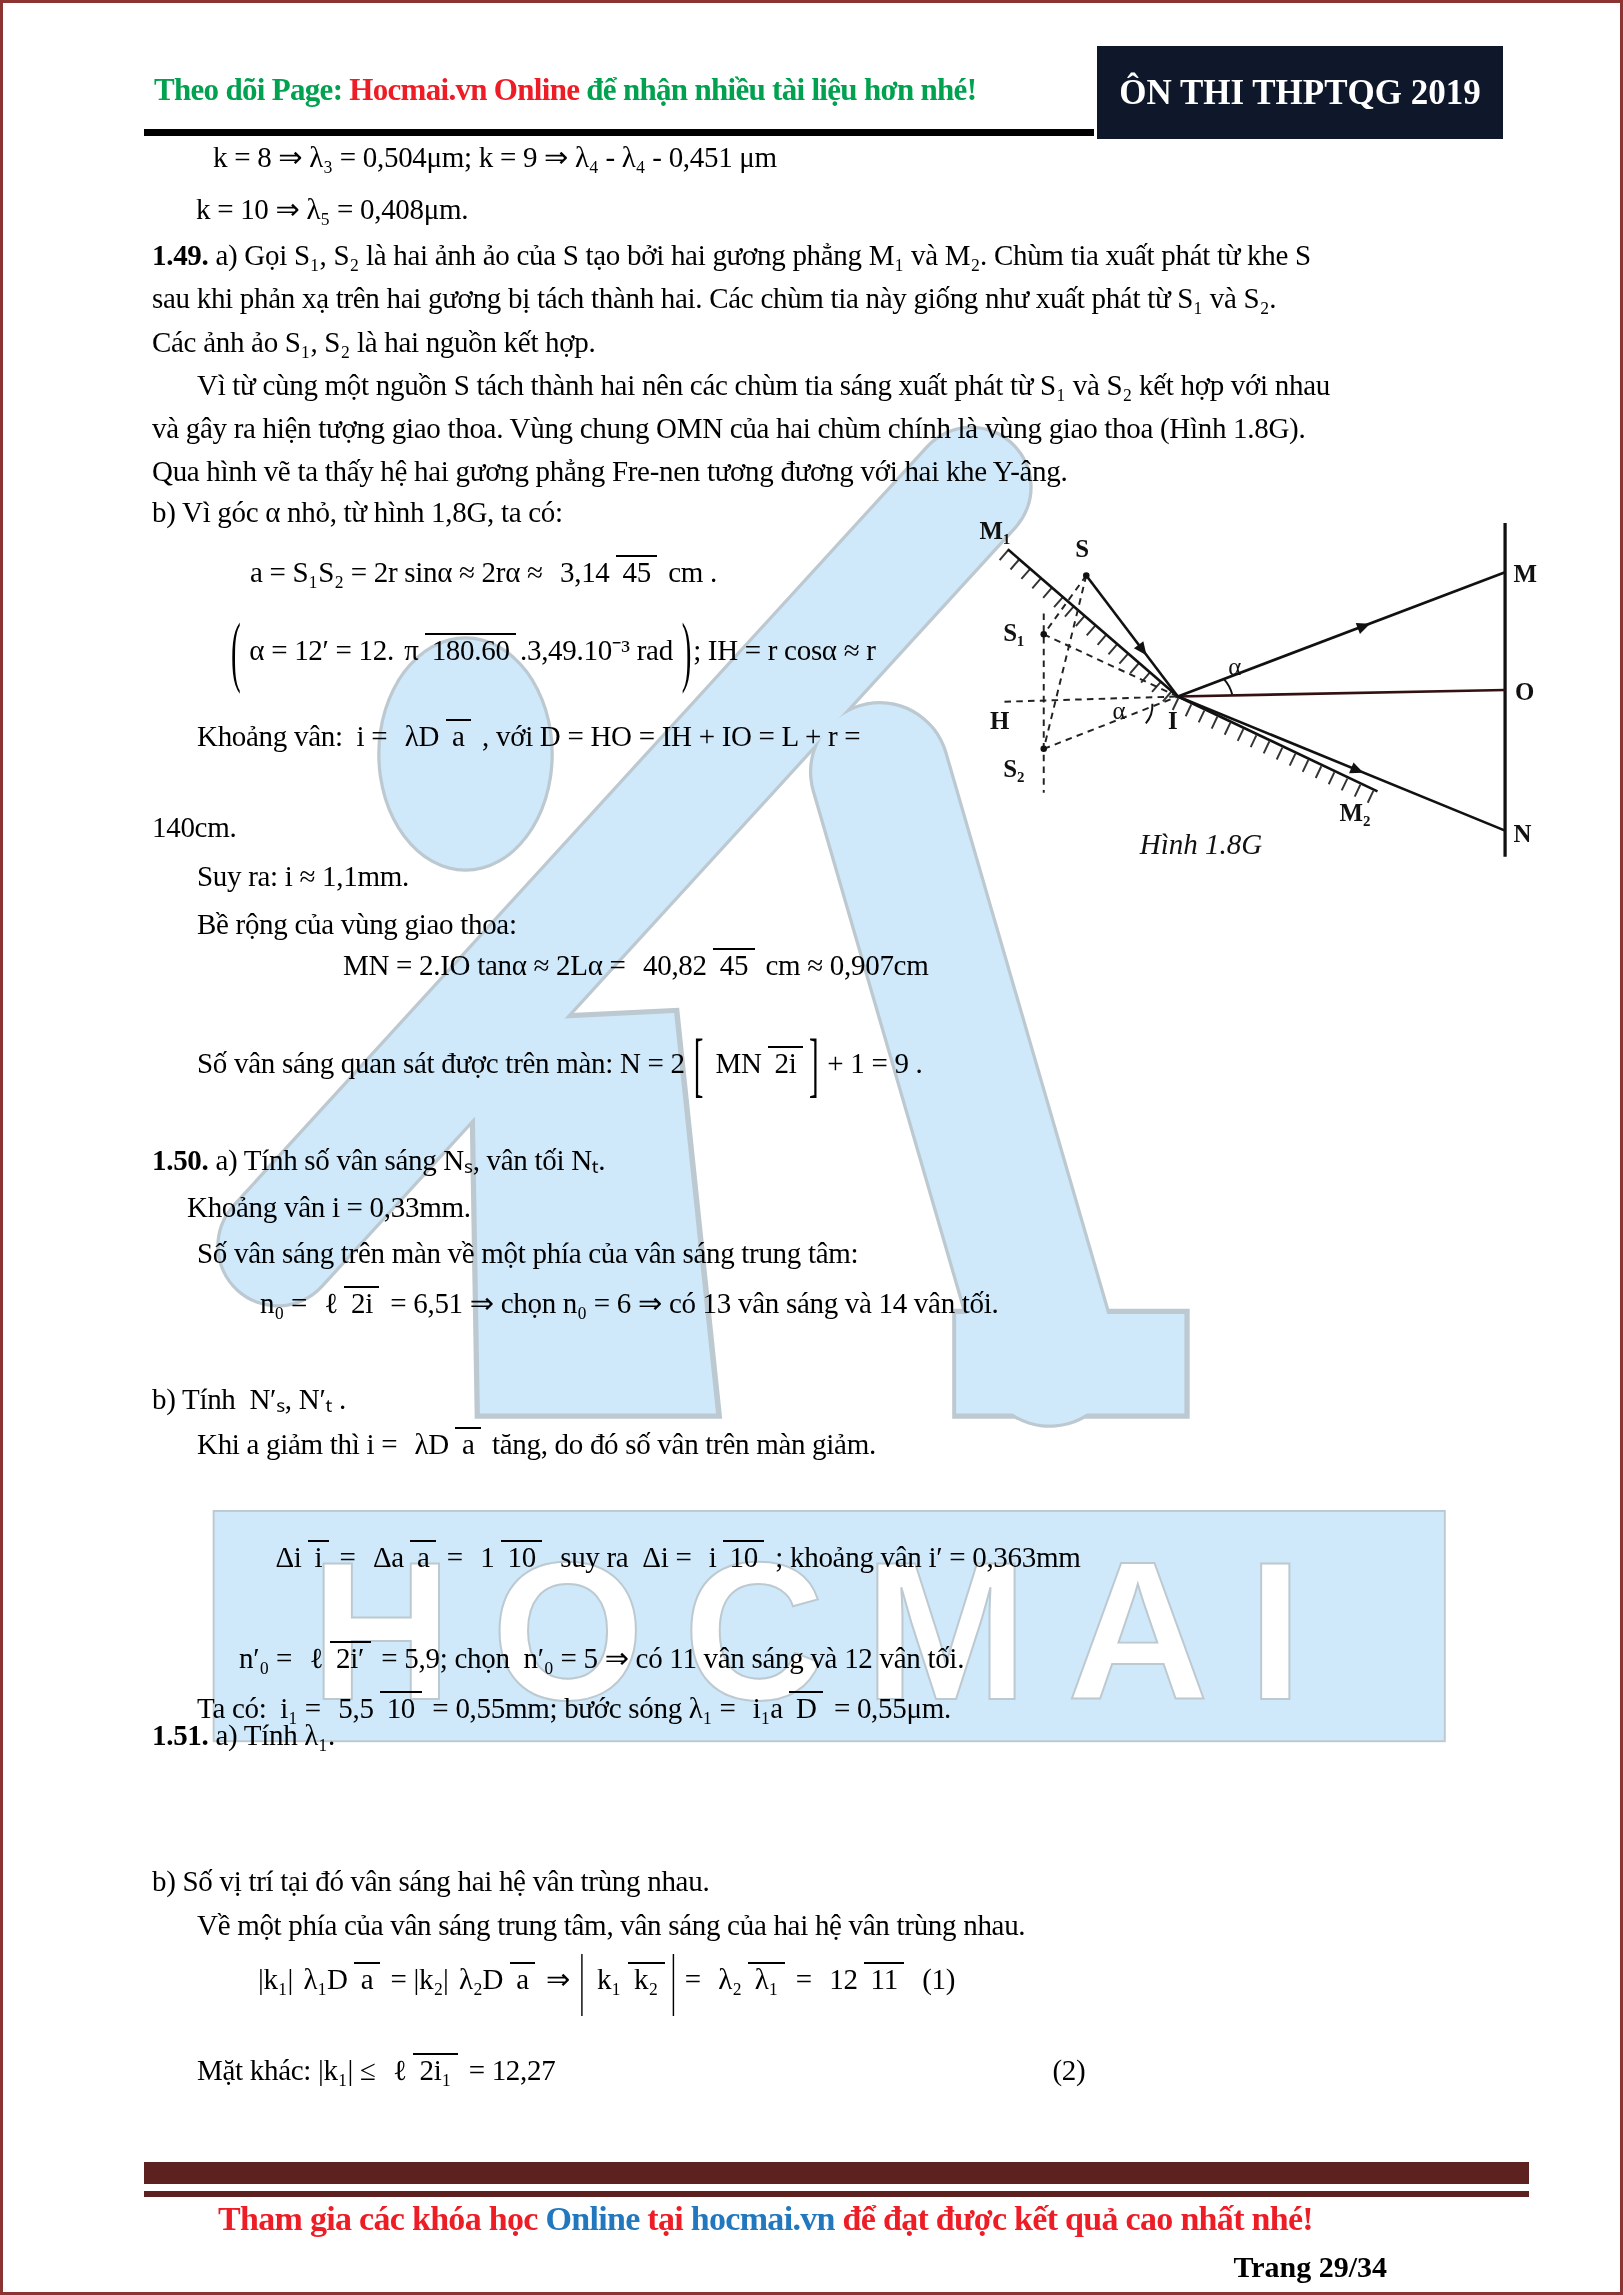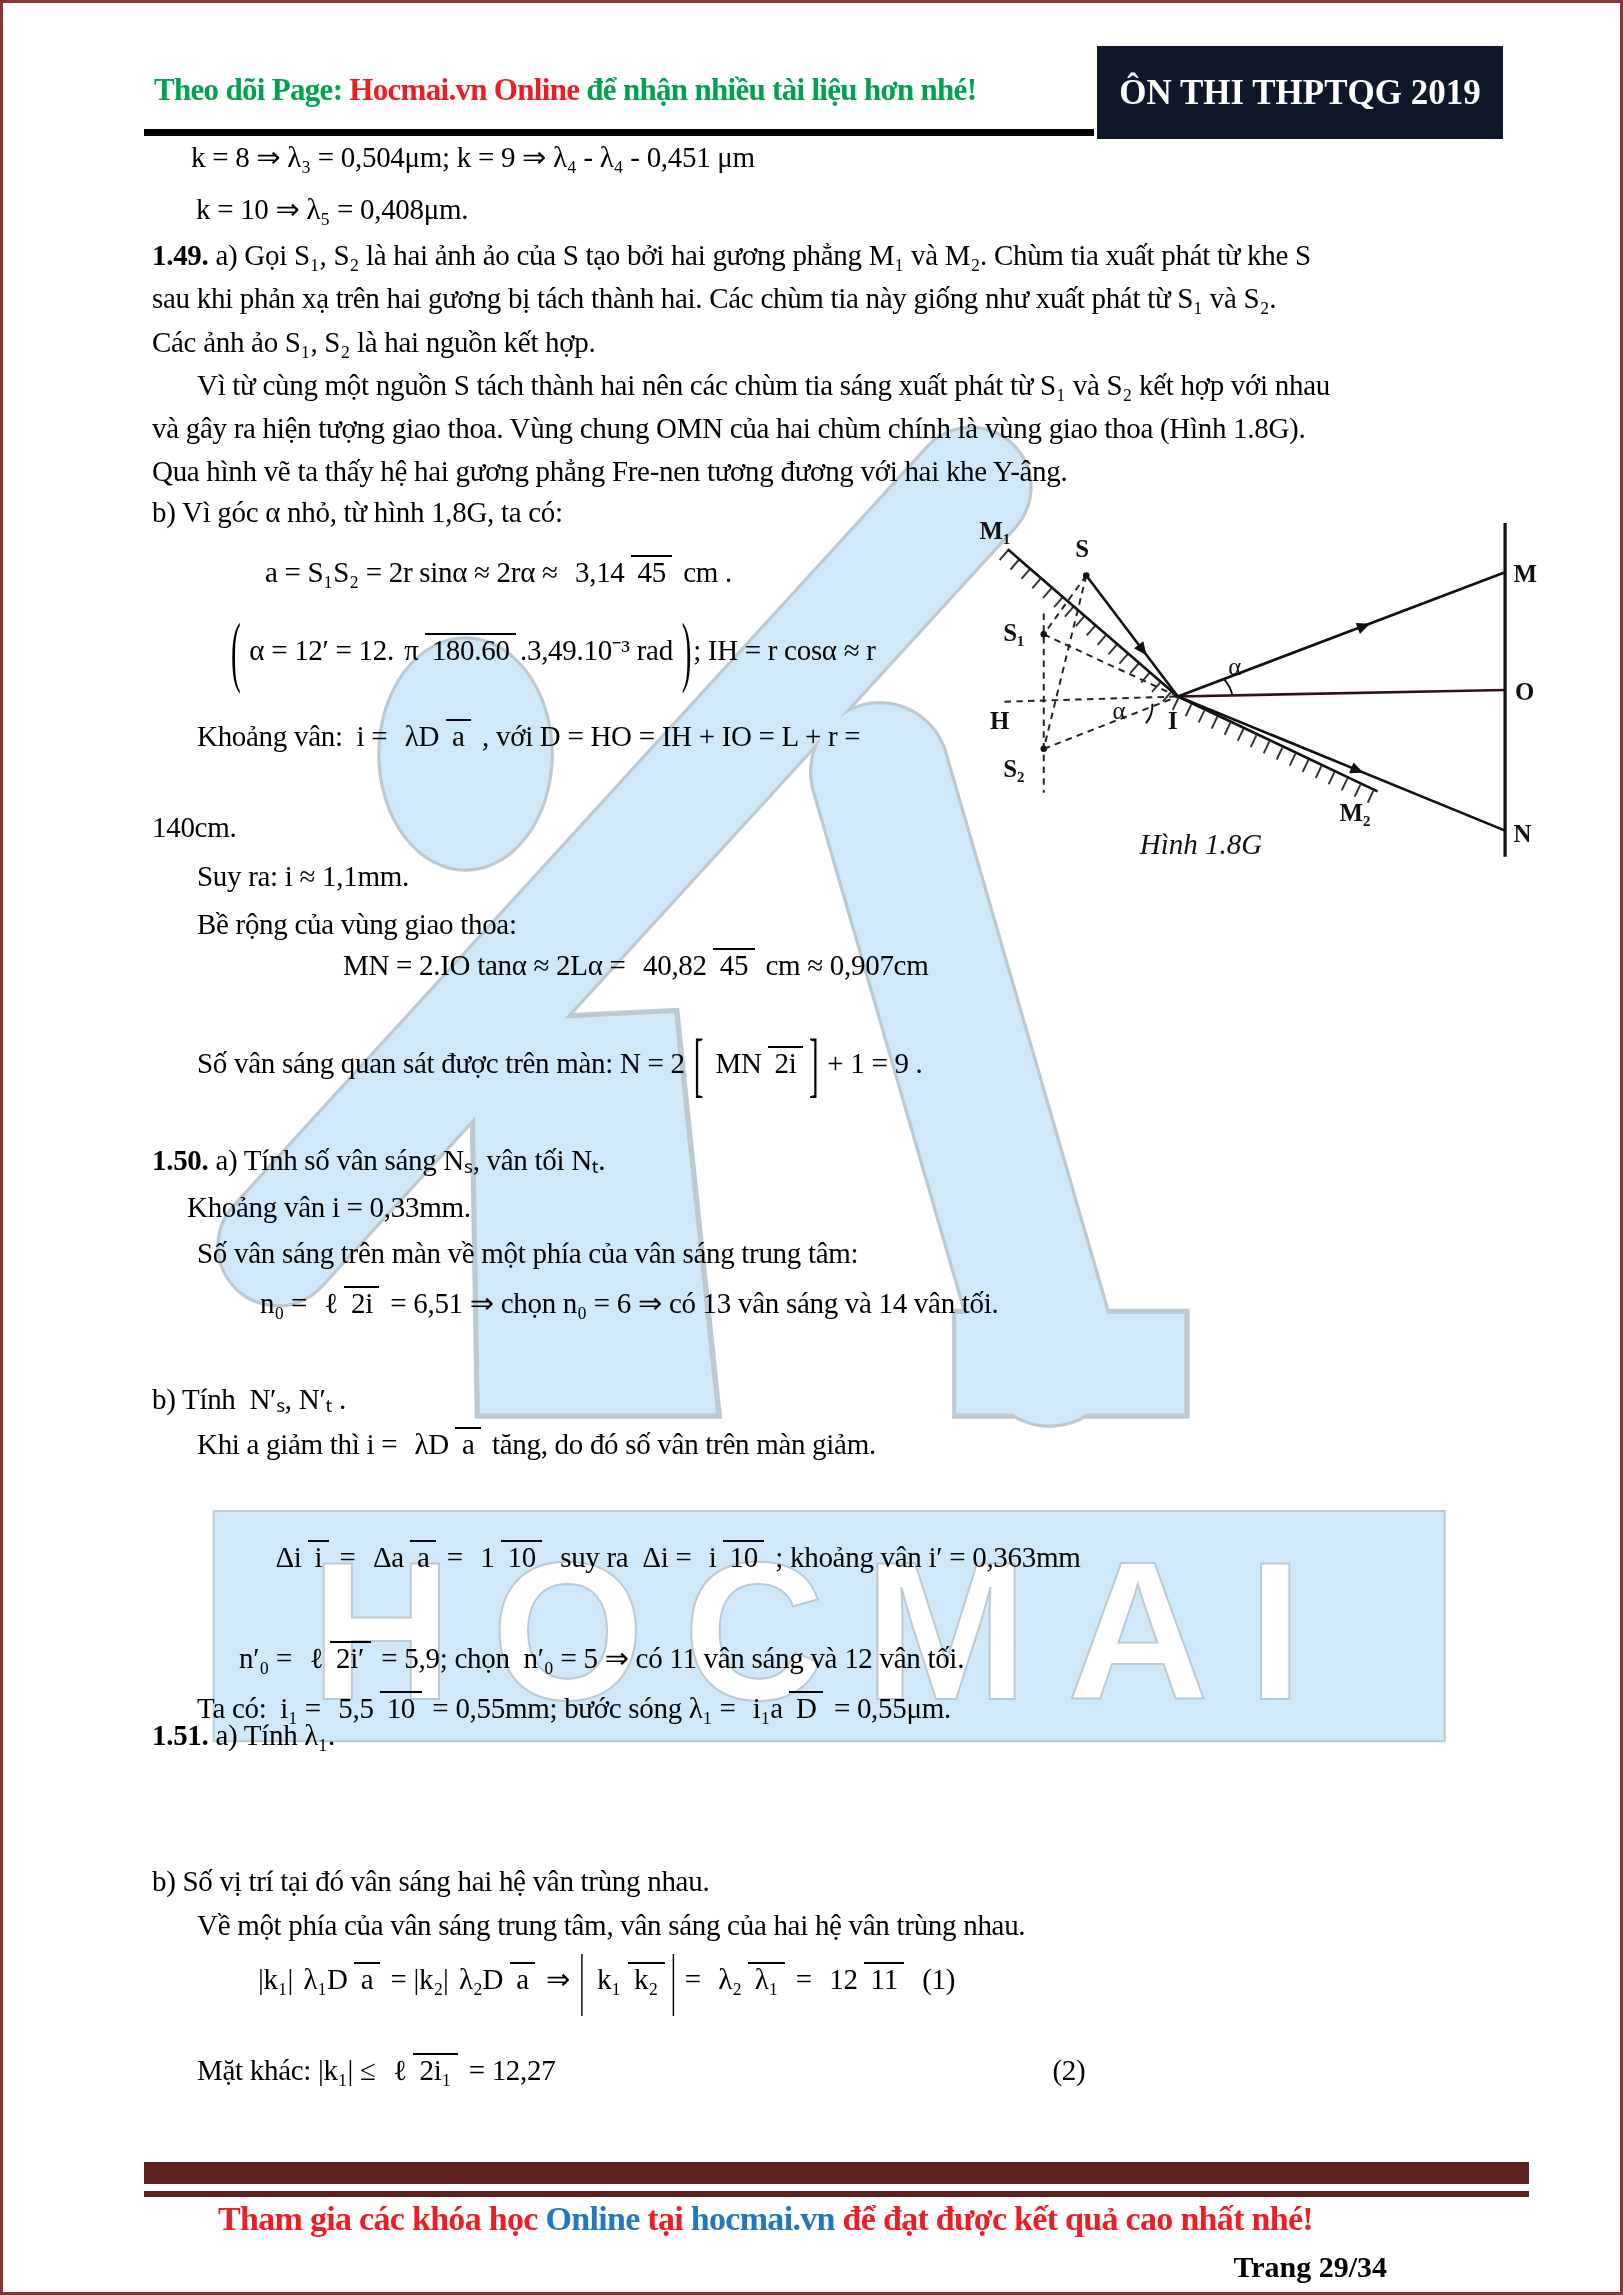--- a/index.html
+++ b/index.html
@@ -70,30 +70,30 @@
     </g>
     <rect x="322" y="2305" width="1882" height="352" fill="#cfe9fa" stroke="#bdc9d1" stroke-width="3"></rect>
     <text x="470" y="2592" font-size="300" letter-spacing="60" fill="#ffffff" stroke="#bdc9d1" stroke-width="3">HOCMAI</text>
   </svg>
 
   <div class="follow"><span class="green">Theo dõi Page: </span><span class="red">Hocmai.vn Online</span><span class="green"> để nhận nhiều tài liệu hơn nhé!</span></div>
   <div class="badge">ÔN THI THPTQG 2019</div>
   <div class="header-line"></div>
 
   <div id="content-blocks">
-      <div class="cline" style="left: 188px; top: 136px;"><span>k = 8 ⇒ λ₃ = 0,504μm; k = 9 ⇒ λ₄ - λ₄ - 0,451 μm</span></div>
+      <div class="cline" style="left: 210px; top: 136px;"><span>k = 8 ⇒ λ₃ = 0,504μm; k = 9 ⇒ λ₄ - λ₄ - 0,451 μm</span></div>
       <div class="cline" style="left: 193px; top: 188px;"><span>k = 10 ⇒ λ₅ = 0,408μm.</span></div>
       <div class="cline" style="left: 149px; top: 234px;"><span style="font-weight: bold;">1.49.</span><span> a) Gọi S₁, S₂ là hai ảnh ảo của S tạo bởi hai gương phẳng M₁ và M₂. Chùm tia xuất phát từ khe S</span></div>
       <div class="cline" style="left: 149px; top: 277px;"><span>sau khi phản xạ trên hai gương bị tách thành hai. Các chùm tia này giống như xuất phát từ S₁ và S₂.</span></div>
       <div class="cline" style="left: 149px; top: 321px;"><span>Các ảnh ảo S₁, S₂ là hai nguồn kết hợp.</span></div>
       <div class="cline" style="left: 194px; top: 364px;"><span>Vì từ cùng một nguồn S tách thành hai nên các chùm tia sáng xuất phát từ S₁ và S₂ kết hợp với nhau</span></div>
       <div class="cline" style="left: 149px; top: 407px;"><span>và gây ra hiện tượng giao thoa. Vùng chung OMN của hai chùm chính là vùng giao thoa (Hình 1.8G).</span></div>
       <div class="cline" style="left: 149px; top: 450px;"><span>Qua hình vẽ ta thấy hệ hai gương phẳng Fre-nen tương đương với hai khe Y-âng.</span></div>
       <div class="cline" style="left: 149px; top: 491px;"><span>b) Vì góc α nhỏ, từ hình 1,8G, ta có:</span></div>
-      <div class="cline" style="left: 262px; top: 551px;"><span>a = S₁S₂ = 2r sinα ≈ 2rα ≈ </span><span class="frac"><span class="num">3,14</span><span class="den">45</span></span><span> cm .</span></div>
+      <div class="cline" style="left: 247px; top: 551px;"><span>a = S₁S₂ = 2r sinα ≈ 2rα ≈ </span><span class="frac"><span class="num">3,14</span><span class="den">45</span></span><span> cm .</span></div>
       <div class="cline" style="left: 226px; top: 629px;"><span class="stretch" style="transform: scaleY(2.7);">(</span><span> α = 12′ = 12.</span><span class="frac"><span class="num">π</span><span class="den">180.60</span></span><span>.3,49.10⁻³ rad </span><span class="stretch" style="transform: scaleY(2.7);">)</span><span>; IH = r cosα ≈ r</span></div>
       <div class="cline" style="left: 194px; top: 715px;"><span>Khoảng vân:  i = </span><span class="frac"><span class="num">λD</span><span class="den">a</span></span><span> , với D = HO = IH + IO = L + r =</span></div>
       <div class="cline" style="left: 149px; top: 806px;"><span>140cm.</span></div>
       <div class="cline" style="left: 194px; top: 855px;"><span>Suy ra: i ≈ 1,1mm.</span></div>
       <div class="cline" style="left: 194px; top: 903px;"><span>Bề rộng của vùng giao thoa:</span></div>
       <div class="cline" style="left: 340px; top: 944px;"><span>MN = 2.IO tanα ≈ 2Lα = </span><span class="frac"><span class="num">40,82</span><span class="den">45</span></span><span> cm ≈ 0,907cm</span></div>
       <div class="cline" style="left: 194px; top: 1042px;"><span>Số vân sáng quan sát được trên màn: N = 2 </span><span class="stretch" style="transform: scaleY(2.5);">[</span><span class="frac"><span class="num">MN</span><span class="den">2i</span></span><span class="stretch" style="transform: scaleY(2.5);">]</span><span> + 1 = 9 .</span></div>
       <div class="cline" style="left: 149px; top: 1139px;"><span style="font-weight: bold;">1.50.</span><span> a) Tính số vân sáng Nₛ, vân tối Nₜ.</span></div>
       <div class="cline" style="left: 184px; top: 1186px;"><span>Khoảng vân i = 0,33mm.</span></div>
       <div class="cline" style="left: 194px; top: 1232px;"><span>Số vân sáng trên màn về một phía của vân sáng trung tâm:</span></div>

